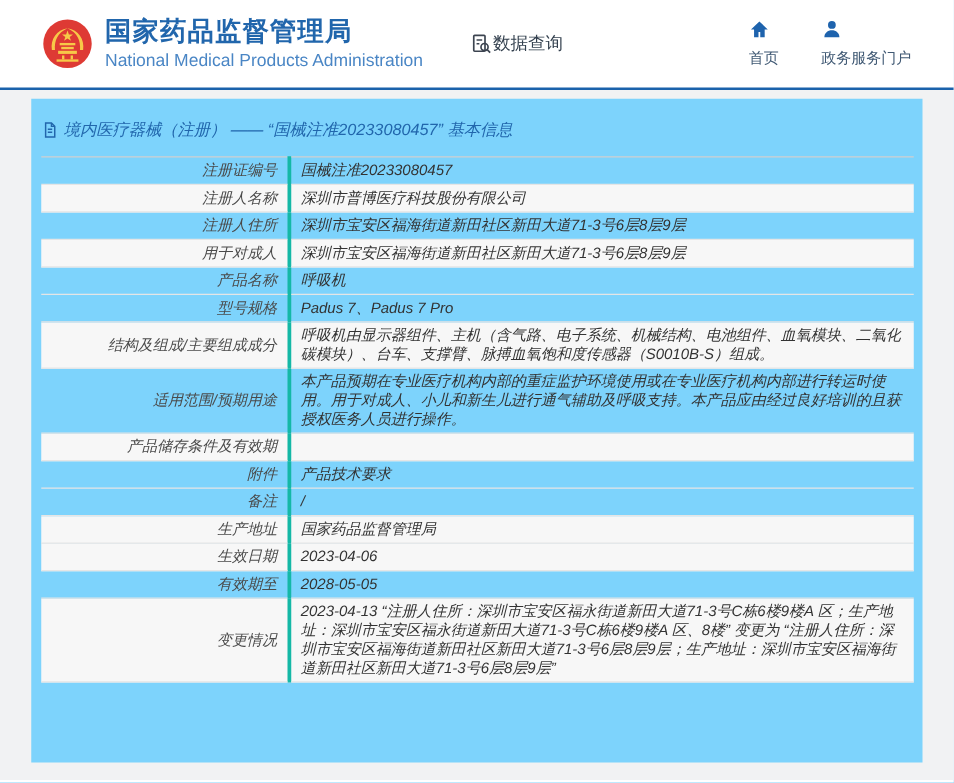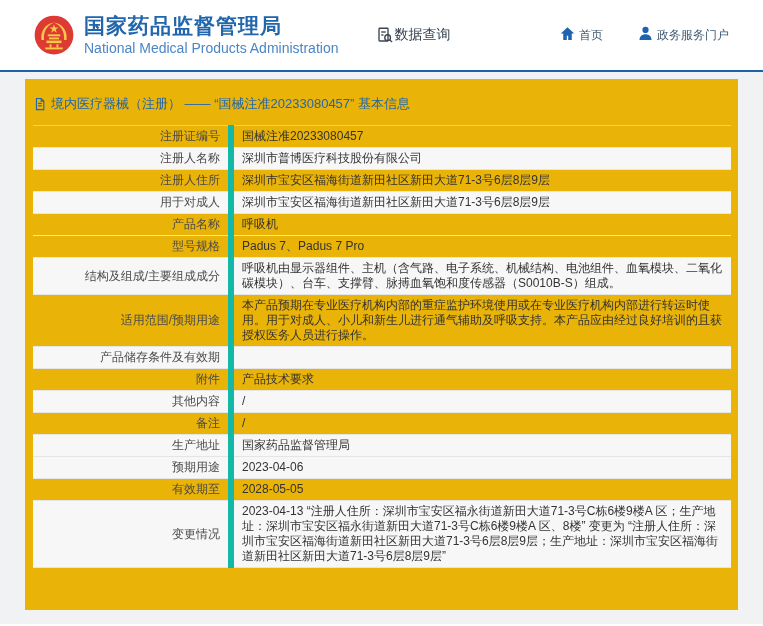--- a/index.html
+++ b/index.html
@@ -40,39 +40,40 @@
     margin-left: 38px;
     font-size: 14px;
     color: #33404e;
     cursor: pointer;
     font-family: Liberation Serif, serif;
   }
   .header-spacer { flex: 1; }
   .top-nav { display: flex; align-items: flex-end; gap: 34px; padding-right: 6px; }
   .nav-item {
     display: flex;
-    flex-direction: row;
-    align-items: center;
+    flex-direction: column;
+    align-items: flex-start;
     gap: 3px;
     font-size: 12px;
     color: #3f5873;
     text-decoration: none;
     cursor: pointer;
   }
   
   .content-bg {
     height: 552px;
     background: #f1f2f3;
     padding: 7px 25px 14px 25px;
   }
   .panel {
-    background: #eab308;
+    background: #7dd3fc;
     height: 100%;
     padding: 14px 7px 6px 8px;
     overflow: hidden;
+    font-style: italic;
   }
   .page-title {
     display: flex;
     align-items: center;
     gap: 4px;
     font-size: 13px;
     color: #2166ac;
     padding: 2px 0 12px 0;
   }
   .page-title .t-icon { display: inline-flex; }
@@ -90,21 +91,21 @@
     line-height: 15px;
     vertical-align: middle;
   }
   td.label {
     width: 198px;
     text-align: right;
     color: #4a4a4a;
     white-space: nowrap;
   }
   td.value {
-    border-left: 6px solid #14b8a6;
+    border-left: 3px solid #14b8a6;
     color: #333333;
     text-align: left;
   }
 </style>
 </head>
 <body>
 
 <header class="site-header">
   <div class="brand">
     <span class="emblem">
@@ -212,34 +213,30 @@
             <td class="value">本产品预期在专业医疗机构内部的重症监护环境使用或在专业医疗机构内部进行转运时使用。用于对成人、小儿和新生儿进行通气辅助及呼吸支持。本产品应由经过良好培训的且获授权医务人员进行操作。</td>
           </tr>
           <tr class="alt">
             <td class="label">产品储存条件及有效期</td>
             <td class="value">&nbsp;</td>
           </tr>
           <tr>
             <td class="label">附件</td>
             <td class="value">产品技术要求</td>
           </tr>
-          <tr class="alt">
-            <td class="label">其他内容</td>
-            <td class="value">/</td>
-          </tr>
           <tr>
             <td class="label">备注</td>
             <td class="value">/</td>
           </tr>
           <tr class="alt">
             <td class="label">生产地址</td>
             <td class="value">国家药品监督管理局</td>
           </tr>
           <tr class="alt">
-            <td class="label">预期用途</td>
+            <td class="label">生效日期</td>
             <td class="value">2023-04-06</td>
           </tr>
           <tr>
             <td class="label">有效期至</td>
             <td class="value">2028-05-05</td>
           </tr>
           <tr class="alt">
             <td class="label">变更情况</td>
             <td class="value">2023-04-13  “注册人住所：深圳市宝安区福永街道新田大道71-3号C栋6楼9楼A 区；生产地址：深圳市宝安区福永街道新田大道71-3号C栋6楼9楼A 区、8楼” 变更为 “注册人住所：深圳市宝安区福海街道新田社区新田大道71-3号6层8层9层；生产地址：深圳市宝安区福海街道新田社区新田大道71-3号6层8层9层”</td>
           </tr>

